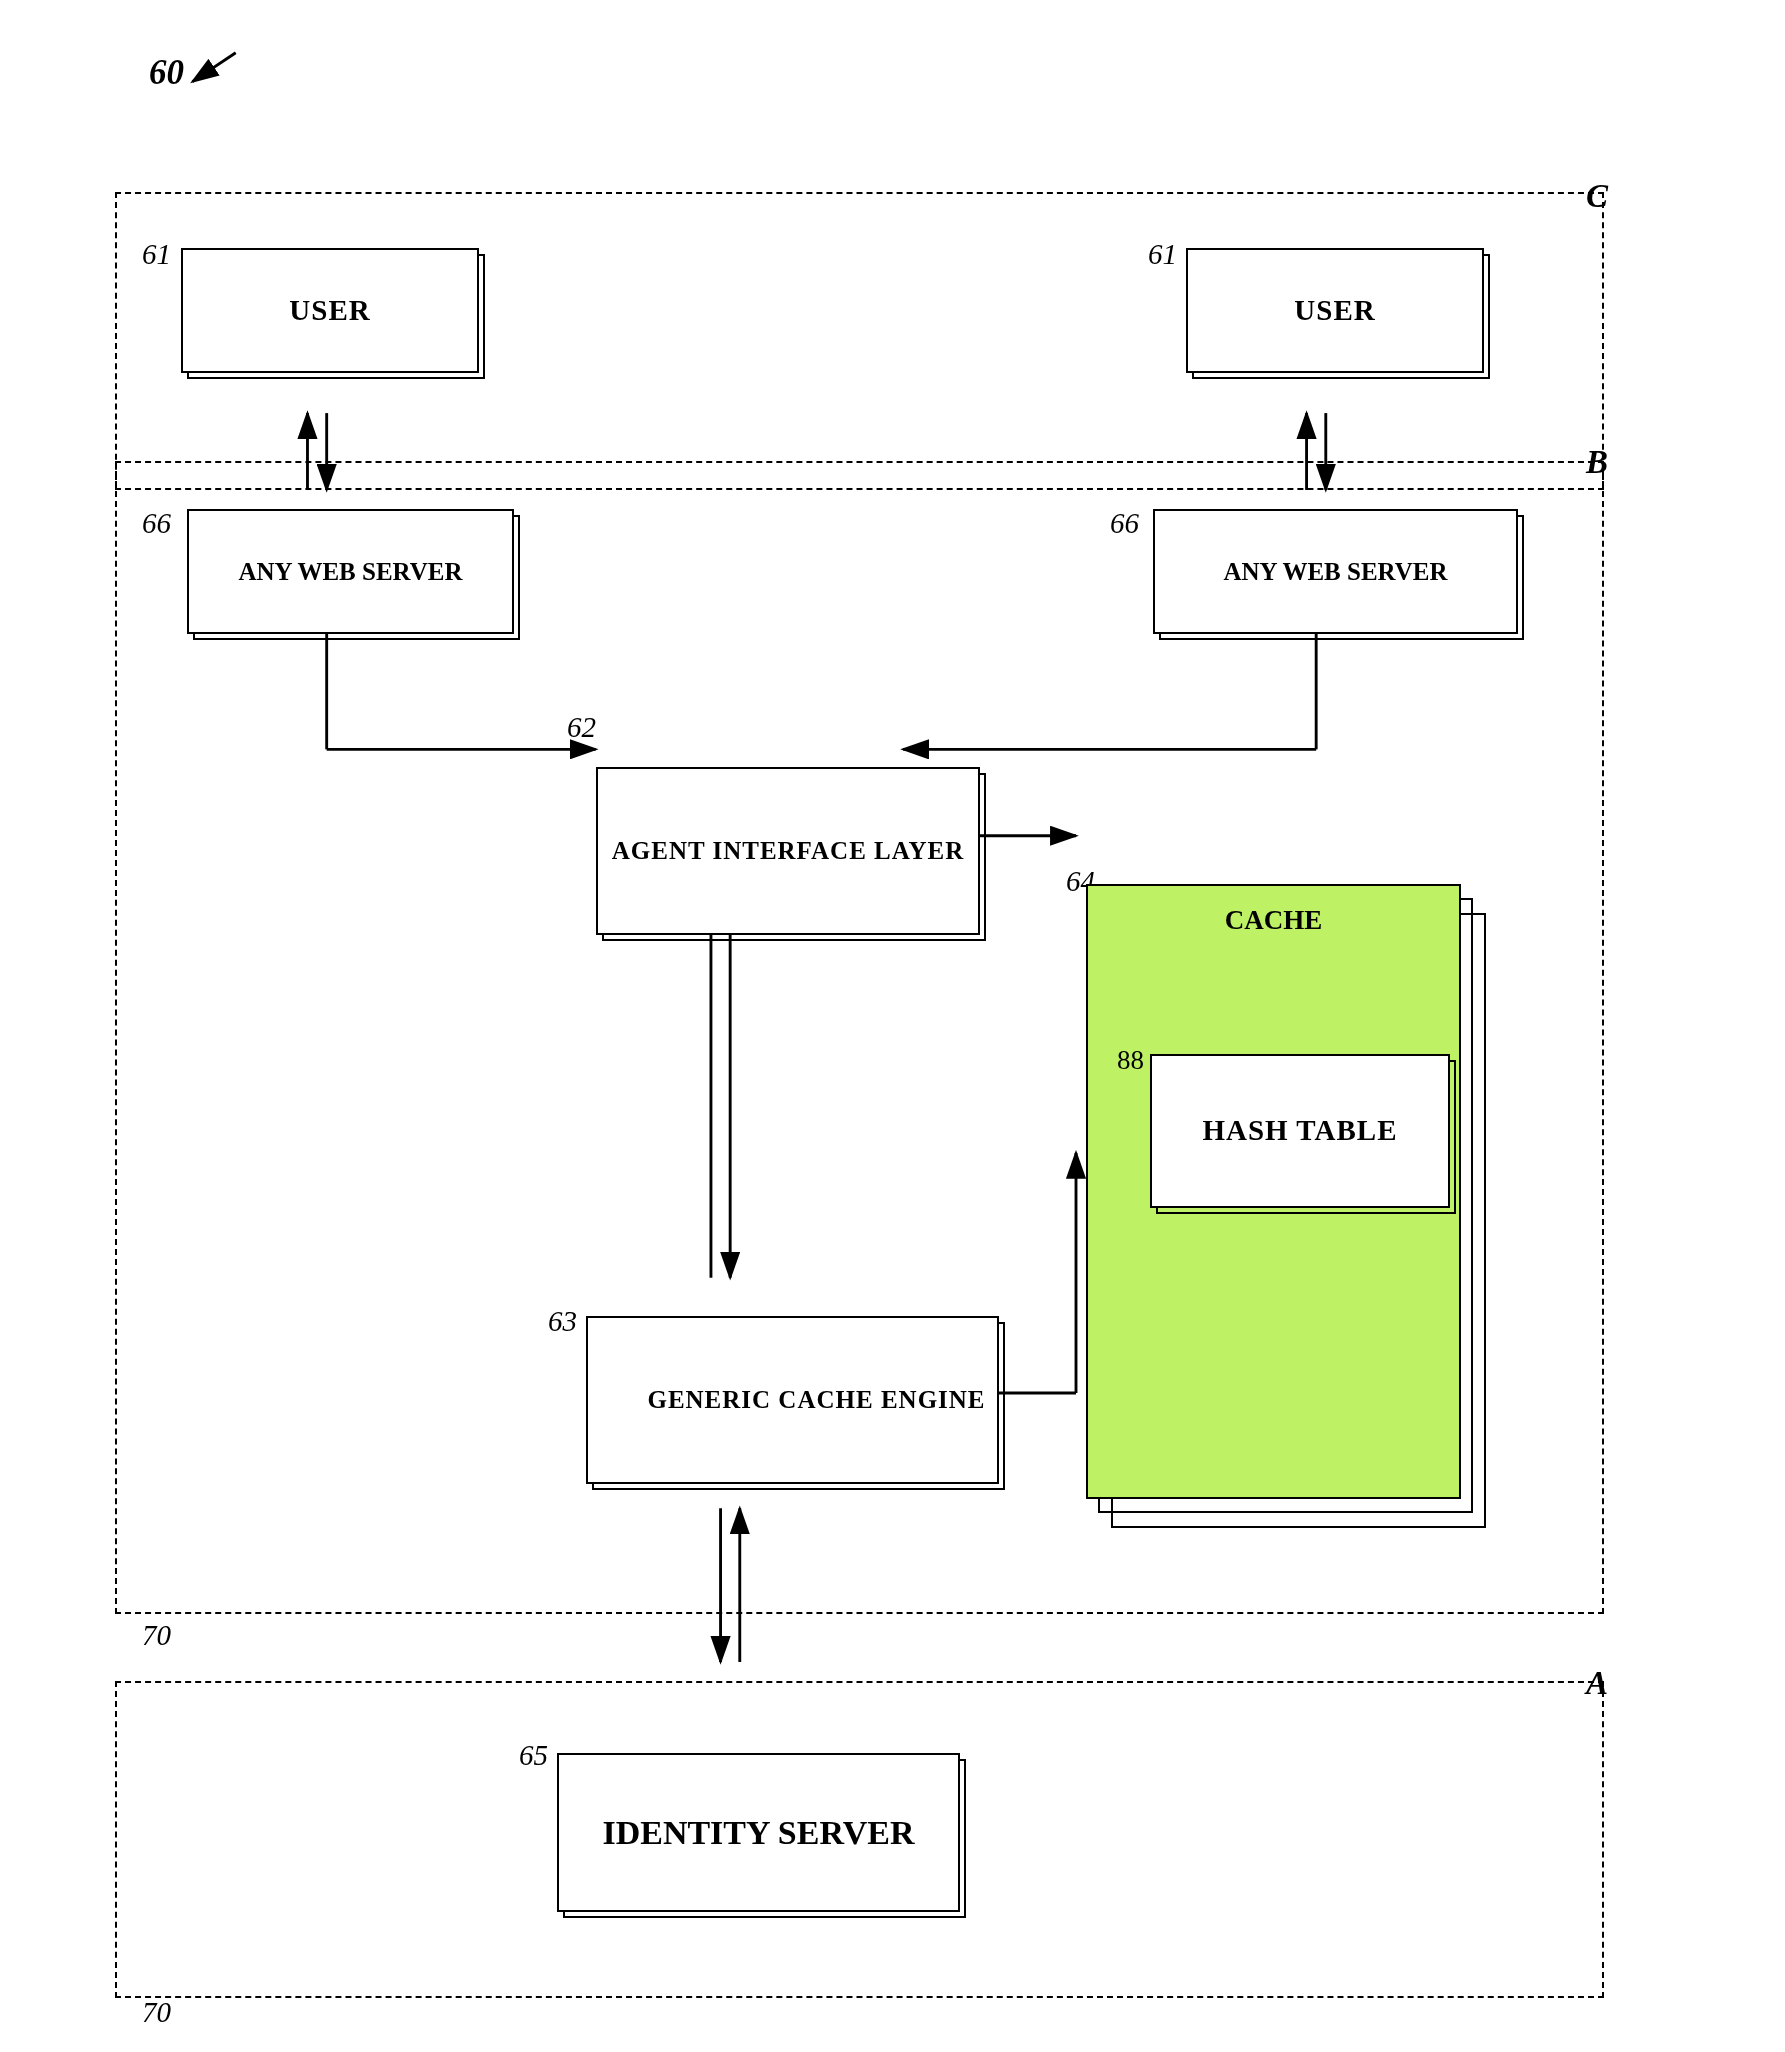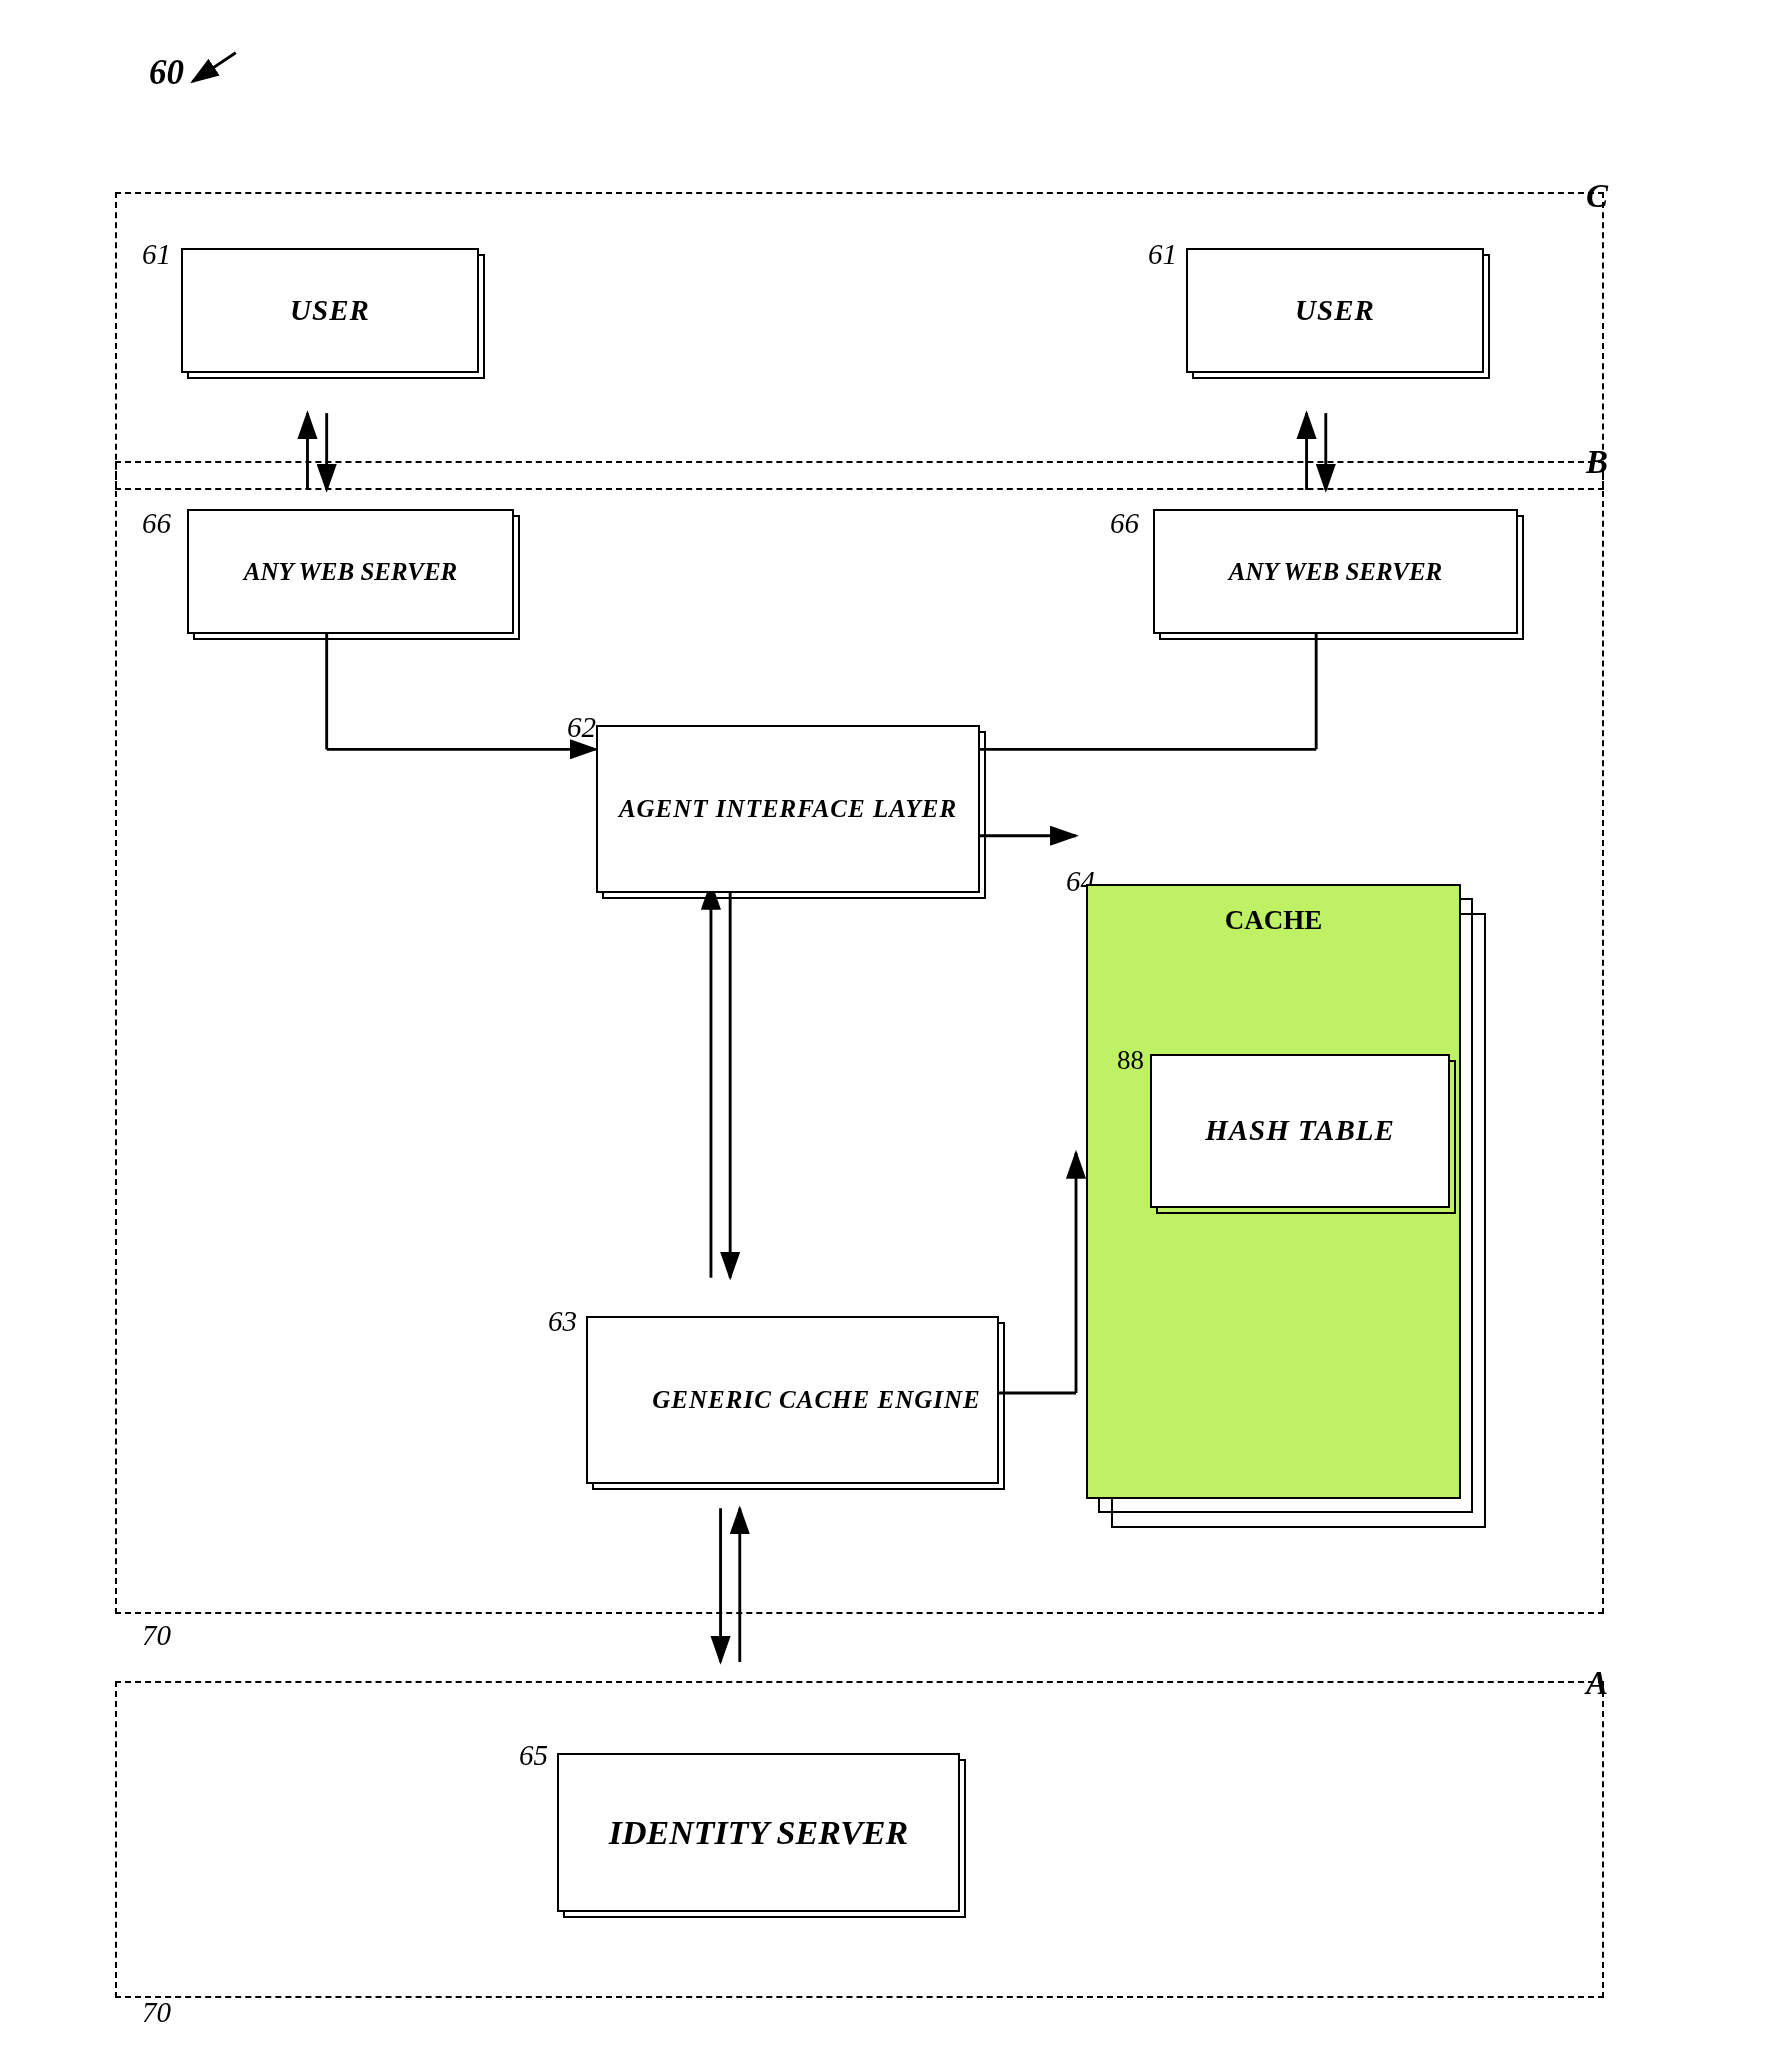--- a/index.html
+++ b/index.html
@@ -39,21 +39,20 @@
       position: absolute;
       border: 2.9px solid #000;
       background: #fff;
       display: flex;
       align-items: center;
       justify-content: center;
       text-align: center;
       font-size: 27px;
       font-weight: bold;
       letter-spacing: 1px;
-      font-style: italic;
     }
     
     .component-box.shadowed::after {
       content: '';
       position: absolute;
       bottom: -7.7px;
       right: -7.7px;
       width: 100%;
       height: 100%;
       border: 2.9px solid #000;
@@ -191,21 +190,21 @@
   </div>
 
   <div class="component-box shadowed" style="top: 509px; left: 1153px; width: 365px; height: 125px; font-size:25px; letter-spacing:0px;">
     <span>ANY WEB SERVER</span>
   </div>
 
   <div class="ref-label" style="top: 711px; left: 567px;">
     <span>62</span>
   </div>
 
-  <div class="component-box shadowed" style="top: 725px; left: 596px; width: 384px; height: 168px; font-size:25px; line-height:1.3;">
+  <div class="component-box shadowed" style="top: 767px; left: 596px; width: 384px; height: 168px; font-size:25px; line-height:1.3;">
     <span>AGENT INTERFACE LAYER</span>
   </div>
 
   <div class="ref-label" style="top: 1305px; left: 548px;">
     <span>63</span>
   </div>
 
   <div class="component-box shadowed" style="top: 1316px; left: 586px; width: 413px; height: 168px; font-size:25px; line-height:1.3;padding-left:48px;">
     <span>GENERIC CACHE ENGINE</span>
   </div>

